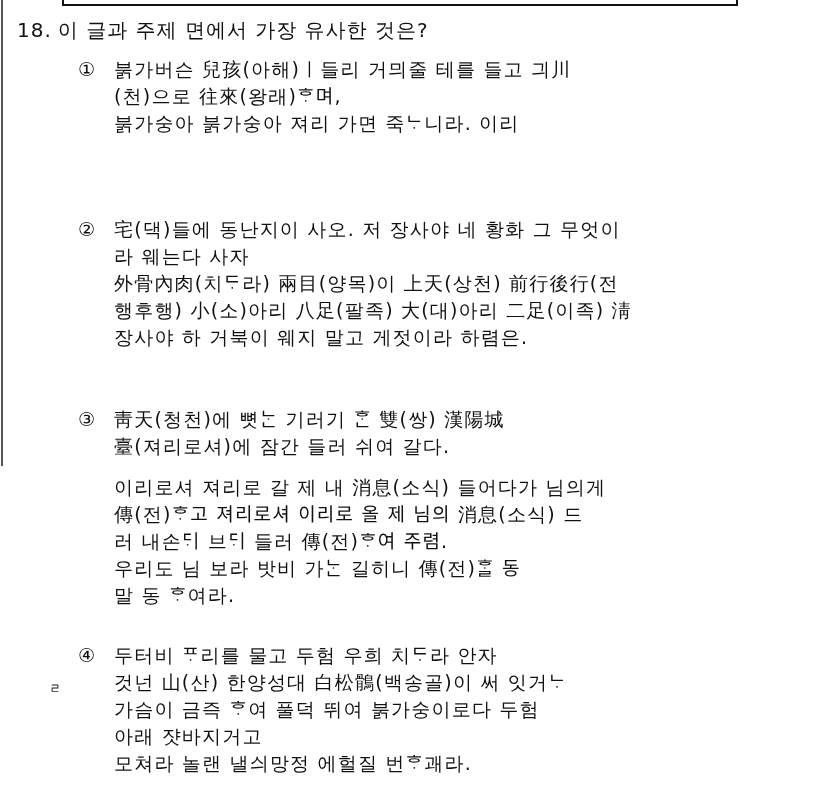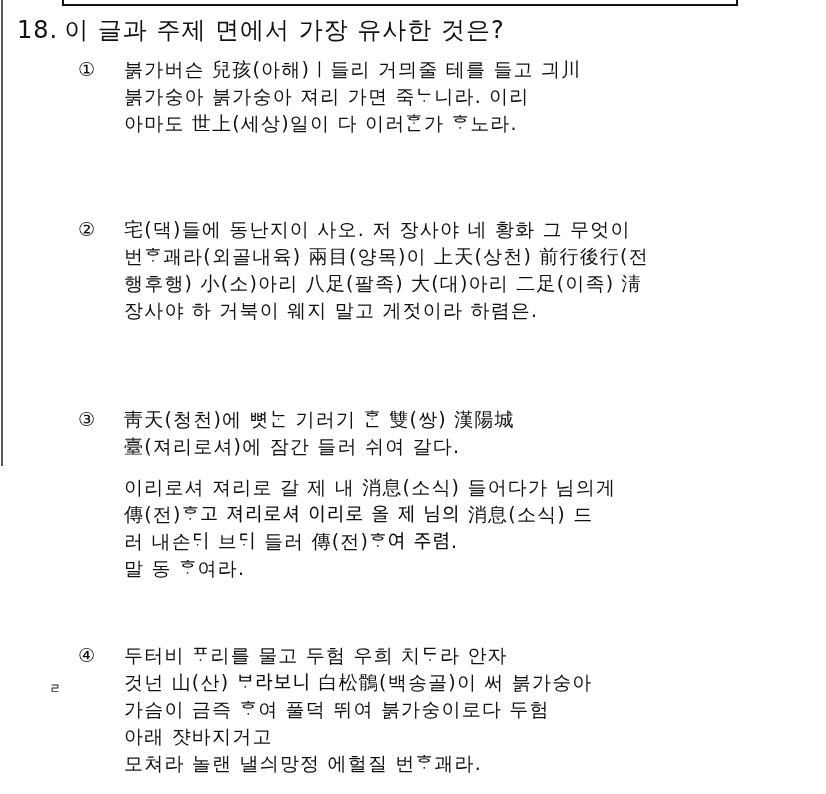--- a/index.html
+++ b/index.html
@@ -11,32 +11,32 @@
   .top-box {
     position: absolute; left: 62px; top: -10px; width: 672px; height: 14px;
     border: 2px solid #111; border-top: none;
   }
   .left-rule {
     position: absolute; left: 1px; top: 0; width: 2px; height: 466px;
     background: #555;
   }
   .question {
     position: absolute; left: 17px; top: 16px;
-    font-size: 24px; letter-spacing: 1px; line-height: 28px;
+    font-size: 20px; letter-spacing: 1px; line-height: 28px;
     white-space: nowrap;
   }
   .q-num { margin-right: 6px; }
   .choice {
     position: absolute; left: 78px;
     font-size: 19px; line-height: 27px; letter-spacing: 1.2px;
   }
   .choice .marker {
     position: absolute; left: 0; top: 0; width: 24px; text-align: left;
   }
-  .choice .lines { margin-left: 46px; }
+  .choice .lines { margin-left: 36px; }
   .choice .line { display: block; white-space: nowrap; }
   .choice .stanza-gap { height: 14px; }
   .stray {
     position: absolute; left: 48px; top: 680px;
     font-size: 14px; color: #222;
   }
 </style>
 </head>
 <body>
 
@@ -44,52 +44,54 @@
 <div class="left-rule"></div>
 
 <div class="question">
   <span class="q-num">18.</span><span>이 글과 주제 면에서 가장 유사한 것은?</span>
 </div>
 
 <div class="choice" style="top:56px;">
   <span class="marker">①</span>
   <div class="lines">
     <span class="line">붉가버슨 兒孩(아해)ㅣ들리 거믜줄 테를 들고 긔川</span>
+    <span class="line">(천)으로 往來(왕래)ᄒᆞ며,</span>
     <span class="line">붉가숭아 붉가숭아 져리 가면 죽ᄂᆞ니라. 이리</span>
-    <span class="line">아마도 世上(세상)일이 다 이러ᄒᆞᆫ가 ᄒᆞ노라.</span>
   </div>
 </div>
 
 <div class="choice" style="top:216px;">
   <span class="marker">②</span>
   <div class="lines">
     <span class="line">宅(댁)들에 동난지이 사오. 저 장사야 네 황화 그 무엇이</span>
-    <span class="line">번ᄒᆞ괘라(외골내육) 兩目(양목)이 上天(상천) 前行後行(전</span>
+    <span class="line">라 웨는다 사자</span>
+    <span class="line">外骨內肉(치ᄃᆞ라) 兩目(양목)이 上天(상천) 前行後行(전</span>
     <span class="line">행후행) 小(소)아리 八足(팔족) 大(대)아리 二足(이족) 淸</span>
     <span class="line">장사야 하 거북이 웨지 말고 게젓이라 하렴은.</span>
   </div>
 </div>
 
 <div class="choice" style="top:406px;">
   <span class="marker">③</span>
   <div class="lines">
     <span class="line">靑天(청천)에 뼛ᄂᆞᆫ 기러기 ᄒᆞᆫ 雙(쌍) 漢陽城</span>
     <span class="line">臺(져리로셔)에 잠간 들러 쉬여 갈다.</span>
     <div class="stanza-gap"></div>
     <span class="line">이리로셔 져리로 갈 제 내 消息(소식) 들어다가 님의게</span>
     <span class="line">傳(전)ᄒᆞ고 져리로셔 이리로 올 제 님의 消息(소식) 드</span>
     <span class="line">러 내손ᄃᆡ 브ᄃᆡ 들러 傳(전)ᄒᆞ여 주렴.</span>
+    <span class="line">우리도 님 보라 밧비 가ᄂᆞᆫ 길히니 傳(전)ᄒᆞᆯ 동</span>
     <span class="line">말 동 ᄒᆞ여라.</span>
   </div>
 </div>
 
 <div class="choice" style="top:642px;">
   <span class="marker">④</span>
   <div class="lines">
     <span class="line">두터비 ᄑᆞ리를 물고 두험 우희 치ᄃᆞ라 안자</span>
-    <span class="line">것넌 山(산) ᄇᆞ라보니 白松鶻(백송골)이 써 붉가숭아</span>
+    <span class="line">것넌 山(산) 한양성대 白松鶻(백송골)이 써 잇거ᄂᆞ</span>
     <span class="line">가슴이 금즉 ᄒᆞ여 풀덕 뛰여 붉가숭이로다 두험</span>
     <span class="line">아래 쟛바지거고</span>
     <span class="line">모쳐라 놀랜 낼싀망정 에헐질 번ᄒᆞ괘라.</span>
   </div>
 </div>
 
 <span class="stray">ᆯ</span>
 
 </body></html>

